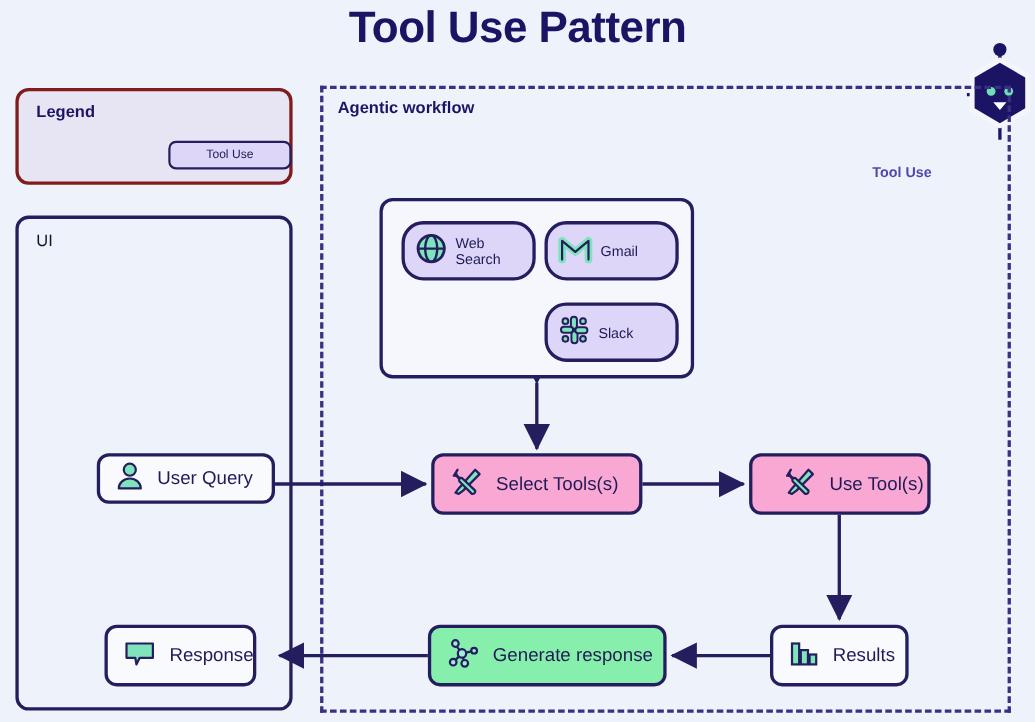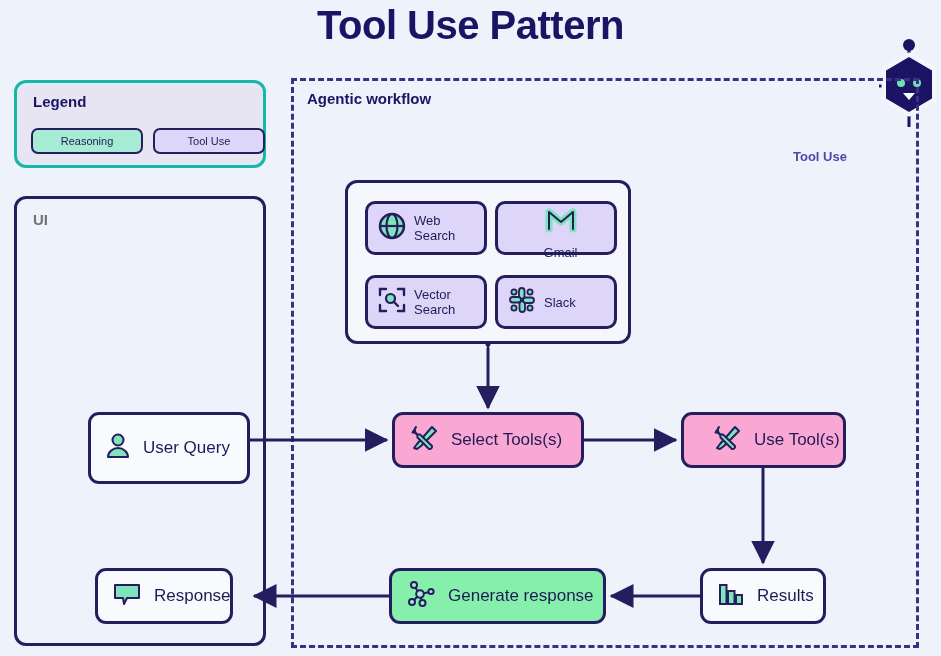--- a/index.html
+++ b/index.html
@@ -35,21 +35,21 @@
     left: 878px; top: 38px;
     width: 62px; height: 92px;
   }
 
   
   #legend-panel {
     position: absolute;
     left: 14px; top: 80px;
     width: 252px; height: 88px;
     background: #e7e5f4;
-    border: 3px solid #14b8a6;
+    border: 3px solid #7f1d1d;
     border-radius: 12px;
     box-sizing: border-box;
   }
   #legend-title {
     position: absolute;
     left: 16px; top: 10px;
     font-size: 15px;
     font-weight: bold;
     color: #1b1464;
   }
@@ -76,22 +76,22 @@
     width: 252px; height: 450px;
     border: 3px solid #241e5e;
     border-radius: 12px;
     box-sizing: border-box;
     background: transparent;
   }
   #ui-panel-title {
     position: absolute;
     left: 16px; top: 12px;
     font-size: 15px;
-    font-weight: bold;
-    color: #737373;
+    font-weight: normal;
+    color: #0f172a;
   }
 
   
   #agentic-region {
     position: absolute;
     left: 291px; top: 78px;
     width: 628px; height: 570px;
     border: 3px dashed #3b3184;
     box-sizing: border-box;
     background: transparent;
@@ -119,34 +119,34 @@
     border: 3px solid #241e5e;
     border-radius: 12px;
     box-sizing: border-box;
     background: #f5f7fd;
   }
   .tool-card {
     position: absolute;
     width: 122px; height: 54px;
     background: #ddd6f8;
     border: 3px solid #241e5e;
-    border-radius: 10px;
+    border-radius: 20px;
     box-sizing: border-box;
     display: flex;
     align-items: center;
     gap: 7px;
     padding-left: 9px;
   }
   .tool-card .tool-label {
     font-size: 13px;
     line-height: 15px;
     color: #1f1a56;
   }
   #tool-card-web-search { left: 17px; top: 18px; }
-  #tool-card-gmail      { left: 147px; top: 18px; flex-direction: column; }
+  #tool-card-gmail      { left: 147px; top: 18px; }
   #tool-card-vector-search { left: 17px; top: 92px; }
   #tool-card-slack      { left: 147px; top: 92px; }
 
   
   .node {
     position: absolute;
     border: 3px solid #241e5e;
     border-radius: 11px;
     box-sizing: border-box;
     display: flex;
@@ -156,21 +156,21 @@
   }
   .node .node-label {
     font-size: 17px;
     color: #1f1a56;
     white-space: nowrap;
   }
   .node.white { background: #f8fafd; }
   .node.mint  { background: #86efac; }
   .node.lav   { background: #f9a8d4; text-align: right; }
 
-  #node-user-query       { left: 88px;  top: 412px; width: 162px; height: 72px; }
+  #node-user-query       { left: 88px;  top: 412px; width: 162px; height: 46px; }
   #node-select-tools     { left: 392px; top: 412px; width: 192px; height: 56px; }
   #node-use-tools        { left: 681px; top: 412px; width: 165px; height: 56px; padding-left: 28px; }
   #node-response         { left: 95px;  top: 568px; width: 138px; height: 56px; }
   #node-generate-response{ left: 389px; top: 568px; width: 217px; height: 56px; }
   #node-results          { left: 700px; top: 568px; width: 126px; height: 56px; }
 
   
   #connectors {
     position: absolute;
     left: 0; top: 0;
@@ -192,23 +192,20 @@
     <path d="M31 17 L56 31 L56 62 L31 76 L6 62 L6 31 Z" fill="none" stroke="#f4f6fc" stroke-width="5"></path>
     <path d="M31 19 L54 32.5 L54 60.5 L31 74 L8 60.5 L8 32.5 Z" fill="#1b1464"></path>
     <circle cx="23" cy="45" r="4" fill="#6fe0b4"></circle>
     <circle cx="39" cy="45" r="4" fill="#6fe0b4"></circle>
     <path d="M25 55 L37 55 L31 62 Z" fill="#ffffff"></path>
   </svg>
 </div>
 
 <div id="legend-panel">
   <div id="legend-title">Legend</div>
-  <div id="legend-chip-reasoning" class="legend-chip">
-    <span>Reasoning</span>
-  </div>
   <div id="legend-chip-tool-use" class="legend-chip">
     <span>Tool Use</span>
   </div>
 </div>
 
 <div id="ui-panel">
   <div id="ui-panel-title">UI</div>
 </div>
 
 <div id="agentic-region"></div>
@@ -251,33 +248,20 @@
   <div id="tool-card-gmail" class="tool-card">
     <span>
       <svg width="32" height="30" viewBox="0 0 32 30">
         <path d="M4 25 L4 8 L16 18 L28 8 L28 25" fill="none" stroke="#7fe3bb" stroke-width="7" stroke-linejoin="round" stroke-linecap="round"></path>
         <path d="M4 25 L4 8 L16 18 L28 8 L28 25" fill="none" stroke="#241e5e" stroke-width="2" stroke-linejoin="round" stroke-linecap="round"></path>
       </svg>
     </span>
     <span class="tool-label">Gmail</span>
   </div>
 
-  <div id="tool-card-vector-search" class="tool-card">
-    <span>
-      <svg width="30" height="30" viewBox="0 0 30 30">
-        <path d="M3 10 L3 4 L9 4" fill="none" stroke="#241e5e" stroke-width="2.4" stroke-linecap="round"></path>
-        <path d="M21 4 L27 4 L27 10" fill="none" stroke="#241e5e" stroke-width="2.4" stroke-linecap="round"></path>
-        <path d="M27 20 L27 26 L21 26" fill="none" stroke="#241e5e" stroke-width="2.4" stroke-linecap="round"></path>
-        <path d="M9 26 L3 26 L3 20" fill="none" stroke="#241e5e" stroke-width="2.4" stroke-linecap="round"></path>
-        <circle cx="13.5" cy="13.5" r="4.5" fill="#7fe3bb" stroke="#241e5e" stroke-width="2.2"></circle>
-        <line x1="17" y1="17" x2="21" y2="21" stroke="#241e5e" stroke-width="2.4" stroke-linecap="round"></line>
-      </svg>
-    </span>
-    <span class="tool-label">Vector Search</span>
-  </div>
 
   <div id="tool-card-slack" class="tool-card">
     <span>
       <svg width="30" height="30" viewBox="0 0 30 30">
         <rect x="12" y="3" width="5.5" height="11" rx="2.7" fill="#7fe3bb" stroke="#241e5e" stroke-width="1.8"></rect>
         <rect x="12.5" y="16" width="5.5" height="11" rx="2.7" fill="#7fe3bb" stroke="#241e5e" stroke-width="1.8"></rect>
         <rect x="3" y="12" width="11" height="5.5" rx="2.7" fill="#7fe3bb" stroke="#241e5e" stroke-width="1.8"></rect>
         <rect x="16" y="12.5" width="11" height="5.5" rx="2.7" fill="#7fe3bb" stroke="#241e5e" stroke-width="1.8"></rect>
         <circle cx="7" cy="7" r="2.6" fill="#7fe3bb" stroke="#241e5e" stroke-width="1.8"></circle>
         <circle cx="23" cy="7" r="2.6" fill="#7fe3bb" stroke="#241e5e" stroke-width="1.8"></circle>

